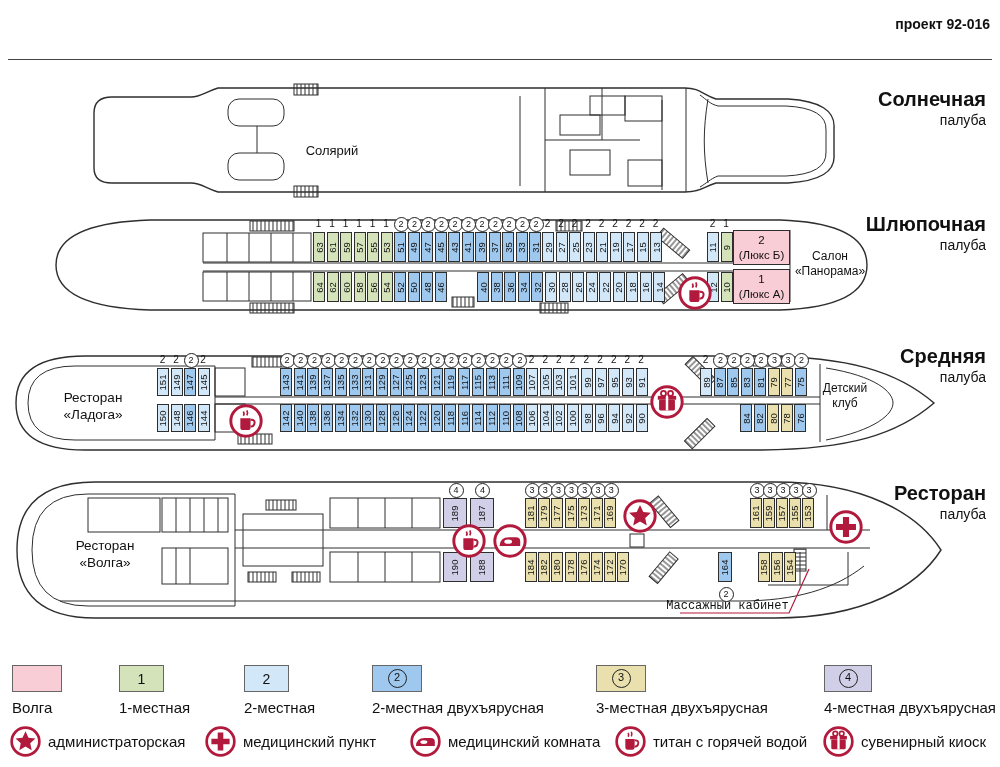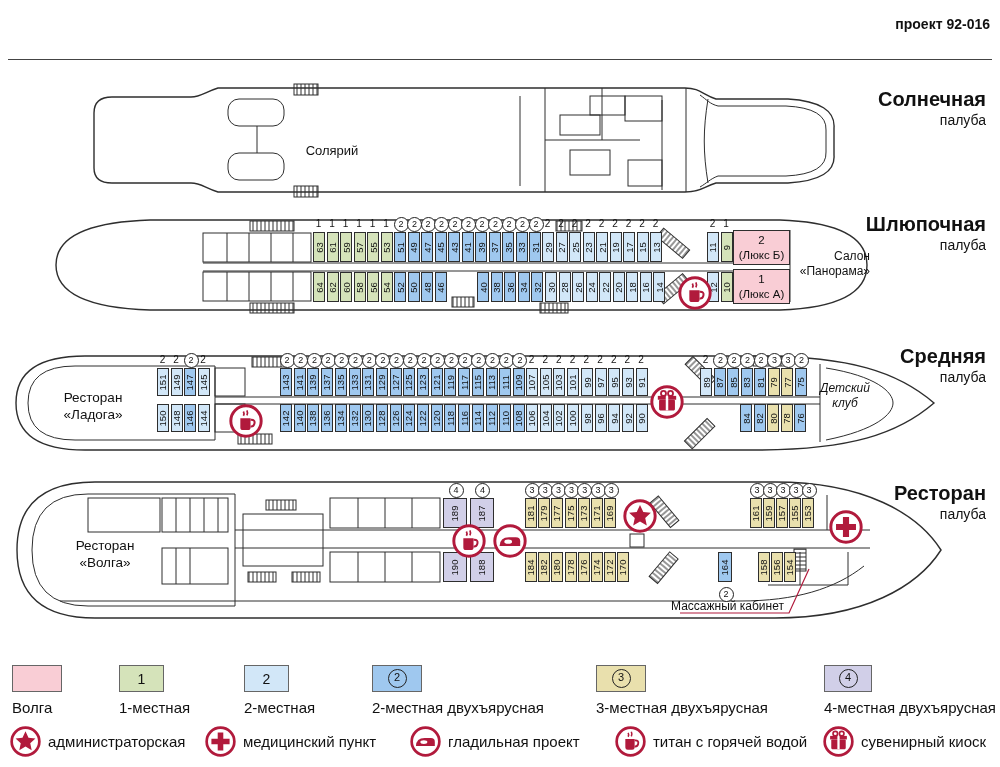--- a/index.html
+++ b/index.html
@@ -171,21 +171,21 @@
     </div>
     <div class="lbl" style="left: 262px; top: 143px; width: 140px; font-size: 13px;">Солярий</div>
     <div class="deckname" style="top: 213px;">
       <span class="big">Шлюпочная</span>
       <span class="small">палуба</span>
     </div>
     <div class="room" style="left: 733px; top: 230px; width: 57px; height: 35px; font-size: 11.5px; background: rgb(249, 205, 213);">2
 (Люкс Б)</div>
     <div class="room" style="left: 733px; top: 269px; width: 57px; height: 35px; font-size: 11.5px; background: rgb(249, 205, 213);">1
 (Люкс А)</div>
-    <div class="lbl" style="left: 790px; top: 249px; width: 80px; font-size: 12px; text-align: right;">Салон
+    <div class="lbl" style="left: 790px; top: 249px; width: 80px; font-size: 12px;">Салон
 «Панорама»</div>
     <div class="cabin" style="left: 313px; top: 232px; width: 12px; height: 30px; background: rgb(213, 227, 186);">
       <span>63</span>
     </div>
     <div class="mk mk-p" style="left: 312.5px; top: 217px;">1</div>
     <div class="cabin" style="left: 326.5px; top: 232px; width: 12px; height: 30px; background: rgb(213, 227, 186);">
       <span>61</span>
     </div>
     <div class="mk mk-p" style="left: 326px; top: 217px;">1</div>
     <div class="cabin" style="left: 340px; top: 232px; width: 12px; height: 30px; background: rgb(213, 227, 186);">
@@ -375,21 +375,21 @@
         <path d="M10,12.5 h9 v8.2 q0,2.3 -2.3,2.3 h-4.4 q-2.3,0 -2.3,-2.3 z" fill="#b11a3c"></path>
          <path d="M19,14 q4.4,-0.4 3.4,3.4 q-0.8,2.8 -3.4,2.4" stroke="#b11a3c" stroke-width="1.8" fill="none"></path>
          <path d="M12.7,6.6 q1.1,2 0,3.8 M15.8,5.6 q1.1,2.3 0,4.5" stroke="#b11a3c" stroke-width="1.5" fill="none"></path>
       </svg></div>
     <div class="deckname" style="top: 345px;">
       <span class="big">Средняя</span>
       <span class="small">палуба</span>
     </div>
     <div class="lbl" style="left: 28px; top: 390px; width: 130px; font-size: 13.5px;">Ресторан
 «Ладога»</div>
-    <div class="lbl" style="left: 805px; top: 381px; width: 80px; font-size: 12px; font-style: italic;">Детский
+    <div class="lbl" style="left: 805px; top: 381px; width: 80px; font-size: 12px;">Детский
 клуб</div>
     <div class="cabin" style="left: 157px; top: 368px; width: 12px; height: 28px; background: rgb(210, 231, 248);">
       <span>151</span>
     </div>
     <div class="mk mk-p" style="left: 156.5px; top: 353px;">2</div>
     <div class="cabin" style="left: 170.5px; top: 368px; width: 12px; height: 28px; background: rgb(210, 231, 248);">
       <span>149</span>
     </div>
     <div class="mk mk-p" style="left: 170px; top: 353px;">2</div>
     <div class="cabin" style="left: 184px; top: 368px; width: 12px; height: 28px; background: rgb(159, 200, 239);">
@@ -661,21 +661,21 @@
          <rect x="13.9" y="9.6" width="2.2" height="12.8" fill="#fff"></rect>
          <circle cx="11.9" cy="7.4" r="2.2" fill="none" stroke="#b11a3c" stroke-width="1.6"></circle>
          <circle cx="18.1" cy="7.4" r="2.2" fill="none" stroke="#b11a3c" stroke-width="1.6"></circle>
       </svg></div>
     <div class="deckname" style="top: 482px;">
       <span class="big">Ресторан</span>
       <span class="small">палуба</span>
     </div>
     <div class="lbl" style="left: 40px; top: 538px; width: 130px; font-size: 13.5px;">Ресторан
 «Волга»</div>
-    <div class="lbl" style="left: 660px; top: 599px; width: 135px; font-size: 12px;">Массажный кабинет</div>
+    <div class="lbl" style="left: 660px; top: 599px; width: 135px; font-size: 12px; font-family: Liberation Mono, monospace;">Массажный кабинет</div>
     <div class="cabin" style="left: 443px; top: 498px; width: 24px; height: 30px; background: rgb(209, 207, 232);">
       <span>189</span>
     </div>
     <div class="mk mk-c" style="left: 448.5px; top: 483px;">4</div>
     <div class="cabin" style="left: 469.5px; top: 498px; width: 24px; height: 30px; background: rgb(209, 207, 232);">
       <span>187</span>
     </div>
     <div class="mk mk-c" style="left: 475px; top: 483px;">4</div>
     <div class="cabin" style="left: 525px; top: 498px; width: 12px; height: 30px; background: rgb(233, 224, 173);">
       <span>181</span>
@@ -817,21 +817,21 @@
     <div class="dicon" style="left: 205px; top: 726px;"><svg width="31" height="31" viewBox="0 0 30 30">
             <circle cx="15" cy="15" r="13.4" fill="#fff" stroke="#b11a3c" stroke-width="2.6"></circle>
         <path d="M12.3,6.2 h5.4 v6.1 h6.1 v5.4 h-6.1 v6.1 h-5.4 v-6.1 h-6.1 v-5.4 h6.1 z" fill="#b11a3c"></path>
       </svg></div>
     <div class="legend-lbl" style="left: 243px; top: 733px;">медицинский пункт</div>
     <div class="dicon" style="left: 410px; top: 726px;"><svg width="31" height="31" viewBox="0 0 30 30">
             <circle cx="15" cy="15" r="13.4" fill="#fff" stroke="#b11a3c" stroke-width="2.6"></circle>
         <path d="M5.8,19.4 Q6,11.6 14.2,11.6 L20.2,11.6 Q24,11.6 24,15.2 L24,19.4 Z" fill="#b11a3c"></path>
          <ellipse cx="13.4" cy="15.6" rx="3.4" ry="1.9" fill="#fff"></ellipse>
       </svg></div>
-    <div class="legend-lbl" style="left: 448px; top: 733px;">гладильная проект</div>
+    <div class="legend-lbl" style="left: 448px; top: 733px;">медицинский комната</div>
     <div class="dicon" style="left: 615px; top: 726px;"><svg width="31" height="31" viewBox="0 0 30 30">
             <circle cx="15" cy="15" r="13.4" fill="#fff" stroke="#b11a3c" stroke-width="2.6"></circle>
         <path d="M10,12.5 h9 v8.2 q0,2.3 -2.3,2.3 h-4.4 q-2.3,0 -2.3,-2.3 z" fill="#b11a3c"></path>
          <path d="M19,14 q4.4,-0.4 3.4,3.4 q-0.8,2.8 -3.4,2.4" stroke="#b11a3c" stroke-width="1.8" fill="none"></path>
          <path d="M12.7,6.6 q1.1,2 0,3.8 M15.8,5.6 q1.1,2.3 0,4.5" stroke="#b11a3c" stroke-width="1.5" fill="none"></path>
       </svg></div>
     <div class="legend-lbl" style="left: 653px; top: 733px;">титан с горячей водой</div>
     <div class="dicon" style="left: 823px; top: 726px;"><svg width="31" height="31" viewBox="0 0 30 30">
             <circle cx="15" cy="15" r="13.4" fill="#fff" stroke="#b11a3c" stroke-width="2.6"></circle>
         <rect x="8" y="13" width="14" height="9.4" rx="1" fill="#b11a3c"></rect>

